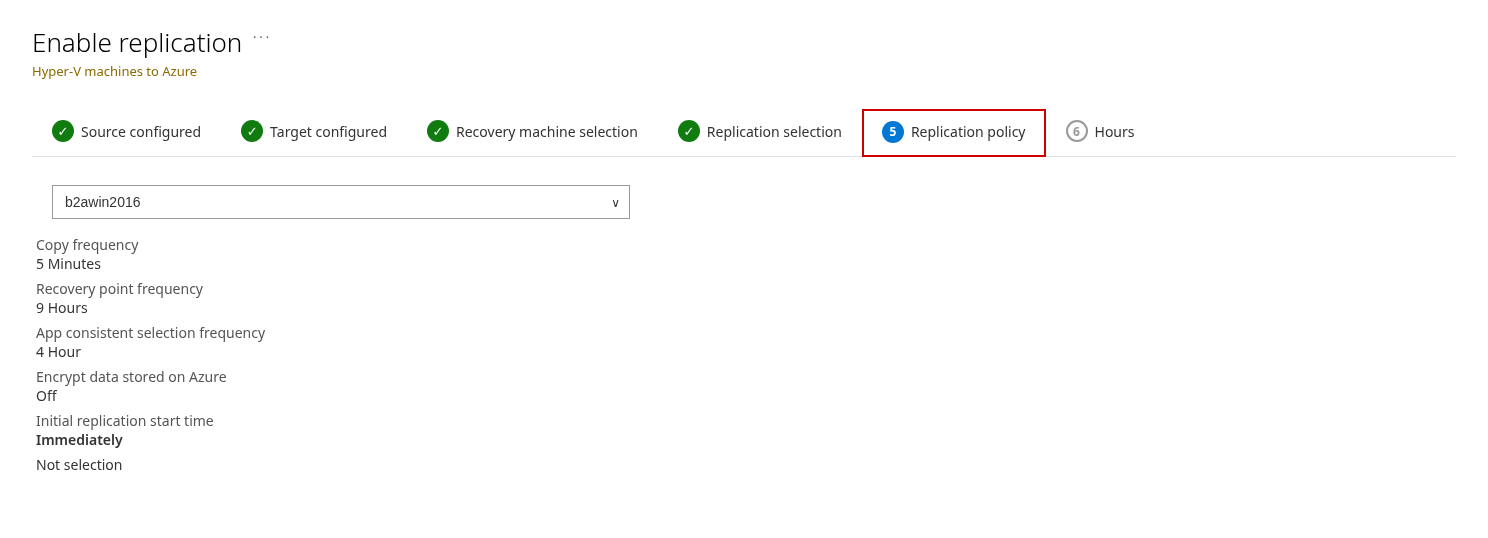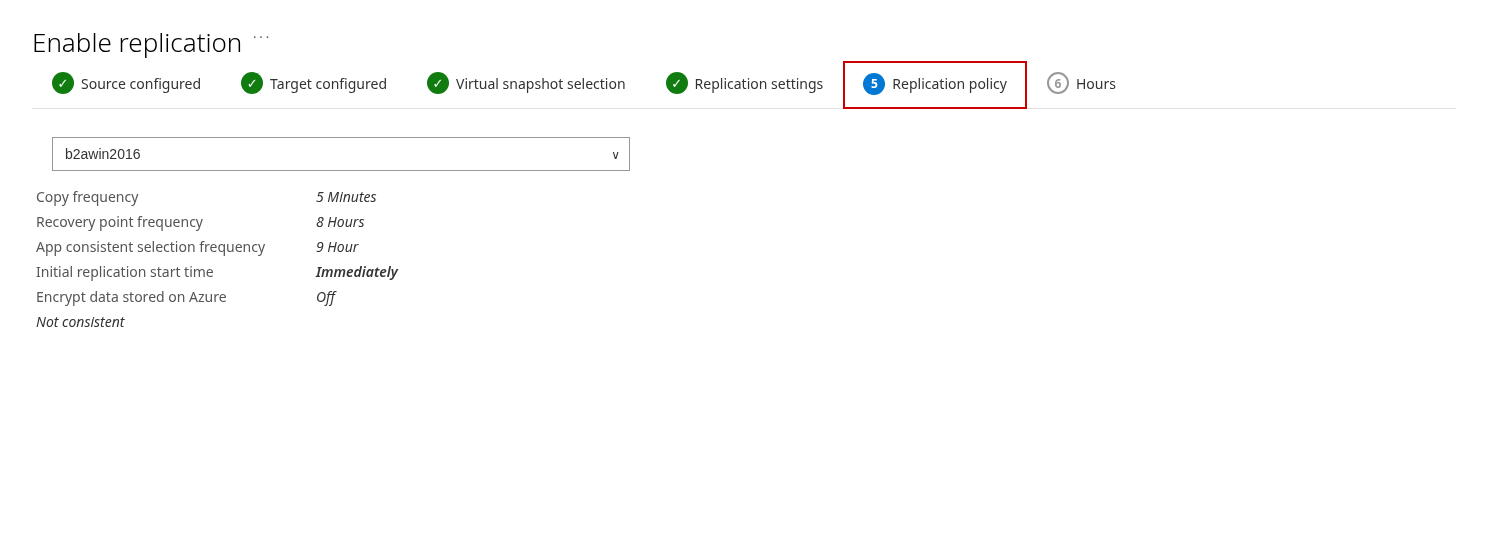--- a/index.html
+++ b/index.html
@@ -143,62 +143,63 @@
       pointer-events: none;
     }
 
     .info-section {
       margin-top: 12px;
     }
     .info-row {
       display: flex;
       align-items: flex-start;
       margin-bottom: 6px;
+      flex-direction: column;
     }
     .info-label {
       width: 280px;
       font-size: 14px;
       color: #555;
       flex-shrink: 0;
     }
     .info-value {
       font-size: 14px;
       color: #333;
-      font-style: italic;
     }
     .info-value.bold {
       font-weight: 600;
     }
   </style>
 </head>
 <body>
 
 <div>
   <h1 class="page-title">
     <span>Enable replication</span>
     <span class="page-title-ellipsis">···</span>
   </h1>
+  <div class="page-subtitle">Hyper-V machines to Azure</div>
 </div>
 
 <div class="steps-bar">
   <div class="step">
     <span class="step-icon-check">✓</span>
     <span>Source configured</span>
   </div>
   <div class="step">
     <span class="step-icon-check">✓</span>
     <span>Target configured</span>
   </div>
   <div class="step">
     <span class="step-icon-check">✓</span>
-    <span>Virtual snapshot selection</span>
-  </div>
-  <div class="step">
-    <span class="step-icon-check">✓</span>
-    <span>Replication settings</span>
+    <span>Recovery machine selection</span>
+  </div>
+  <div class="step">
+    <span class="step-icon-check">✓</span>
+    <span>Replication selection</span>
   </div>
   <div class="step active">
     <span class="step-icon-num">5</span>
     <span>Replication policy</span>
   </div>
   <div class="step">
     <span class="step-icon-grey">6</span>
     <span>Hours</span>
   </div>
 </div>
@@ -211,31 +212,31 @@
     </div>
   </div>
 
   <div class="info-section">
     <div class="info-row">
       <div class="info-label">Copy frequency</div>
       <div class="info-value">5 Minutes</div>
     </div>
     <div class="info-row">
       <div class="info-label">Recovery point frequency</div>
-      <div class="info-value">8 Hours</div>
+      <div class="info-value">9 Hours</div>
     </div>
     <div class="info-row">
       <div class="info-label">App consistent selection frequency</div>
-      <div class="info-value">9 Hour</div>
+      <div class="info-value">4 Hour</div>
+    </div>
+    <div class="info-row">
+      <div class="info-label">Encrypt data stored on Azure</div>
+      <div class="info-value">Off</div>
     </div>
     <div class="info-row">
       <div class="info-label">Initial replication start time</div>
       <div class="info-value bold">Immediately</div>
     </div>
     <div class="info-row">
-      <div class="info-label">Encrypt data stored on Azure</div>
-      <div class="info-value">Off</div>
-    </div>
-    <div class="info-row">
-      <div class="info-value">Not consistent</div>
+      <div class="info-value">Not selection</div>
     </div>
   </div>
 </div>
 
 </body></html>

